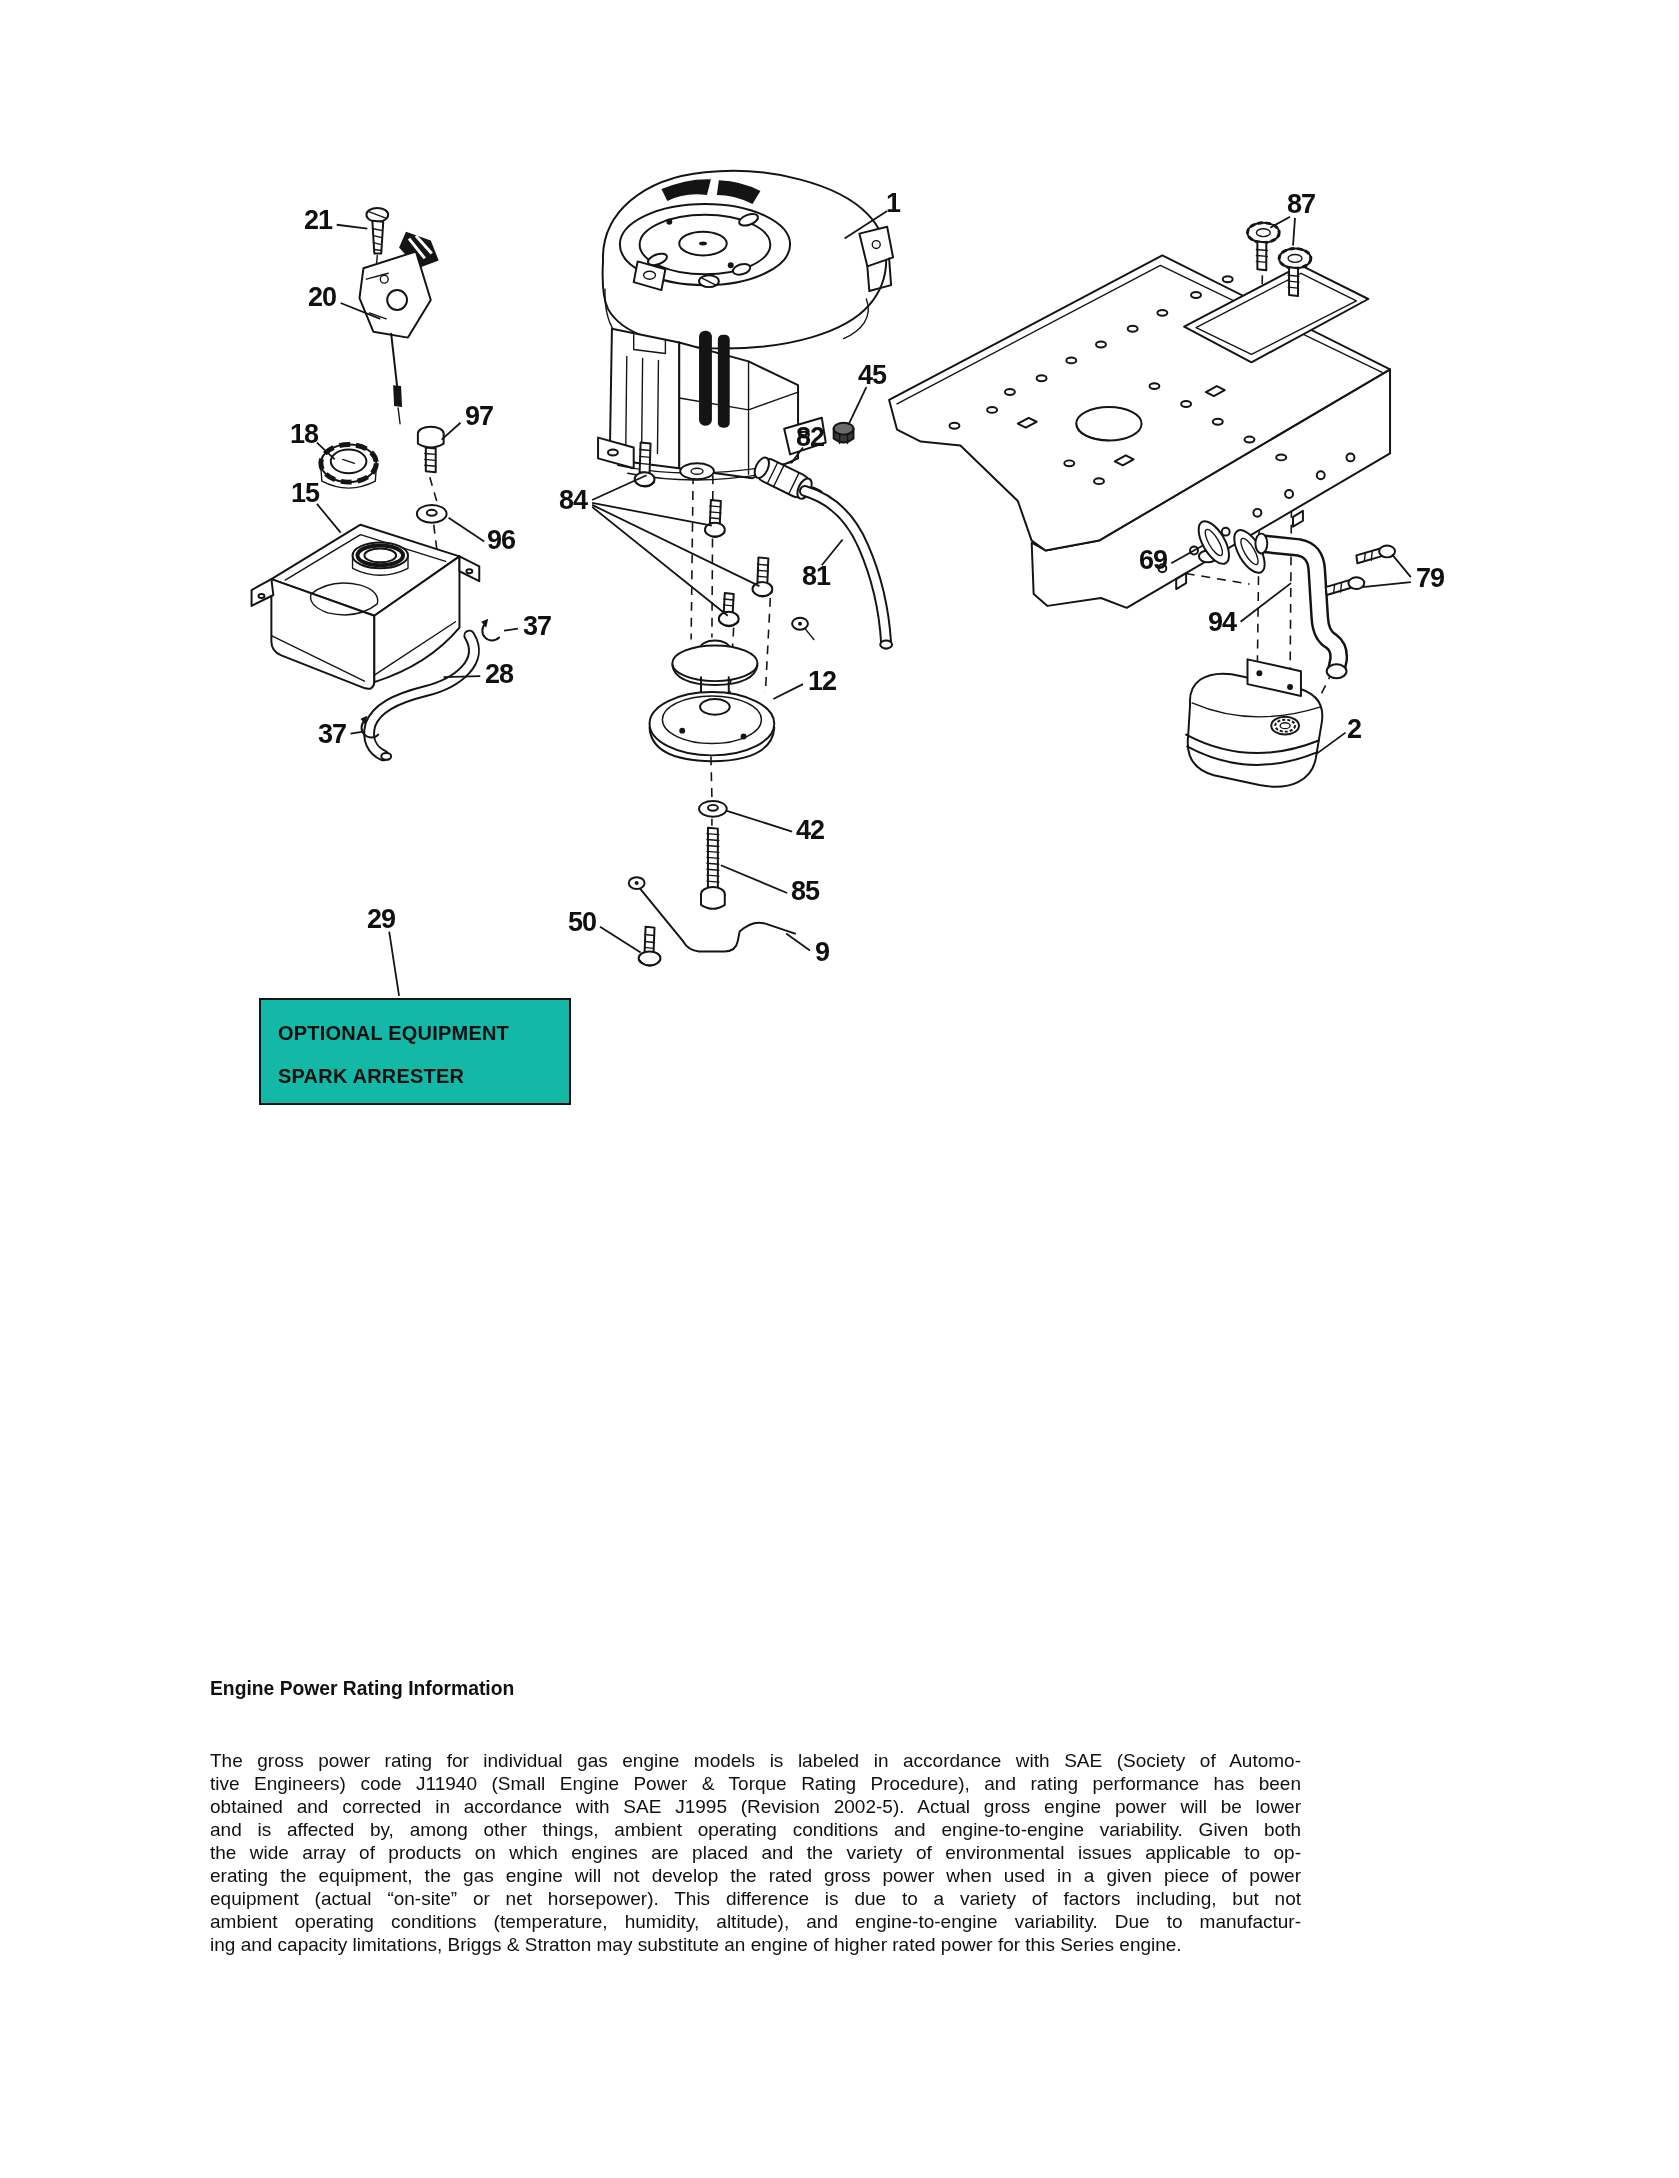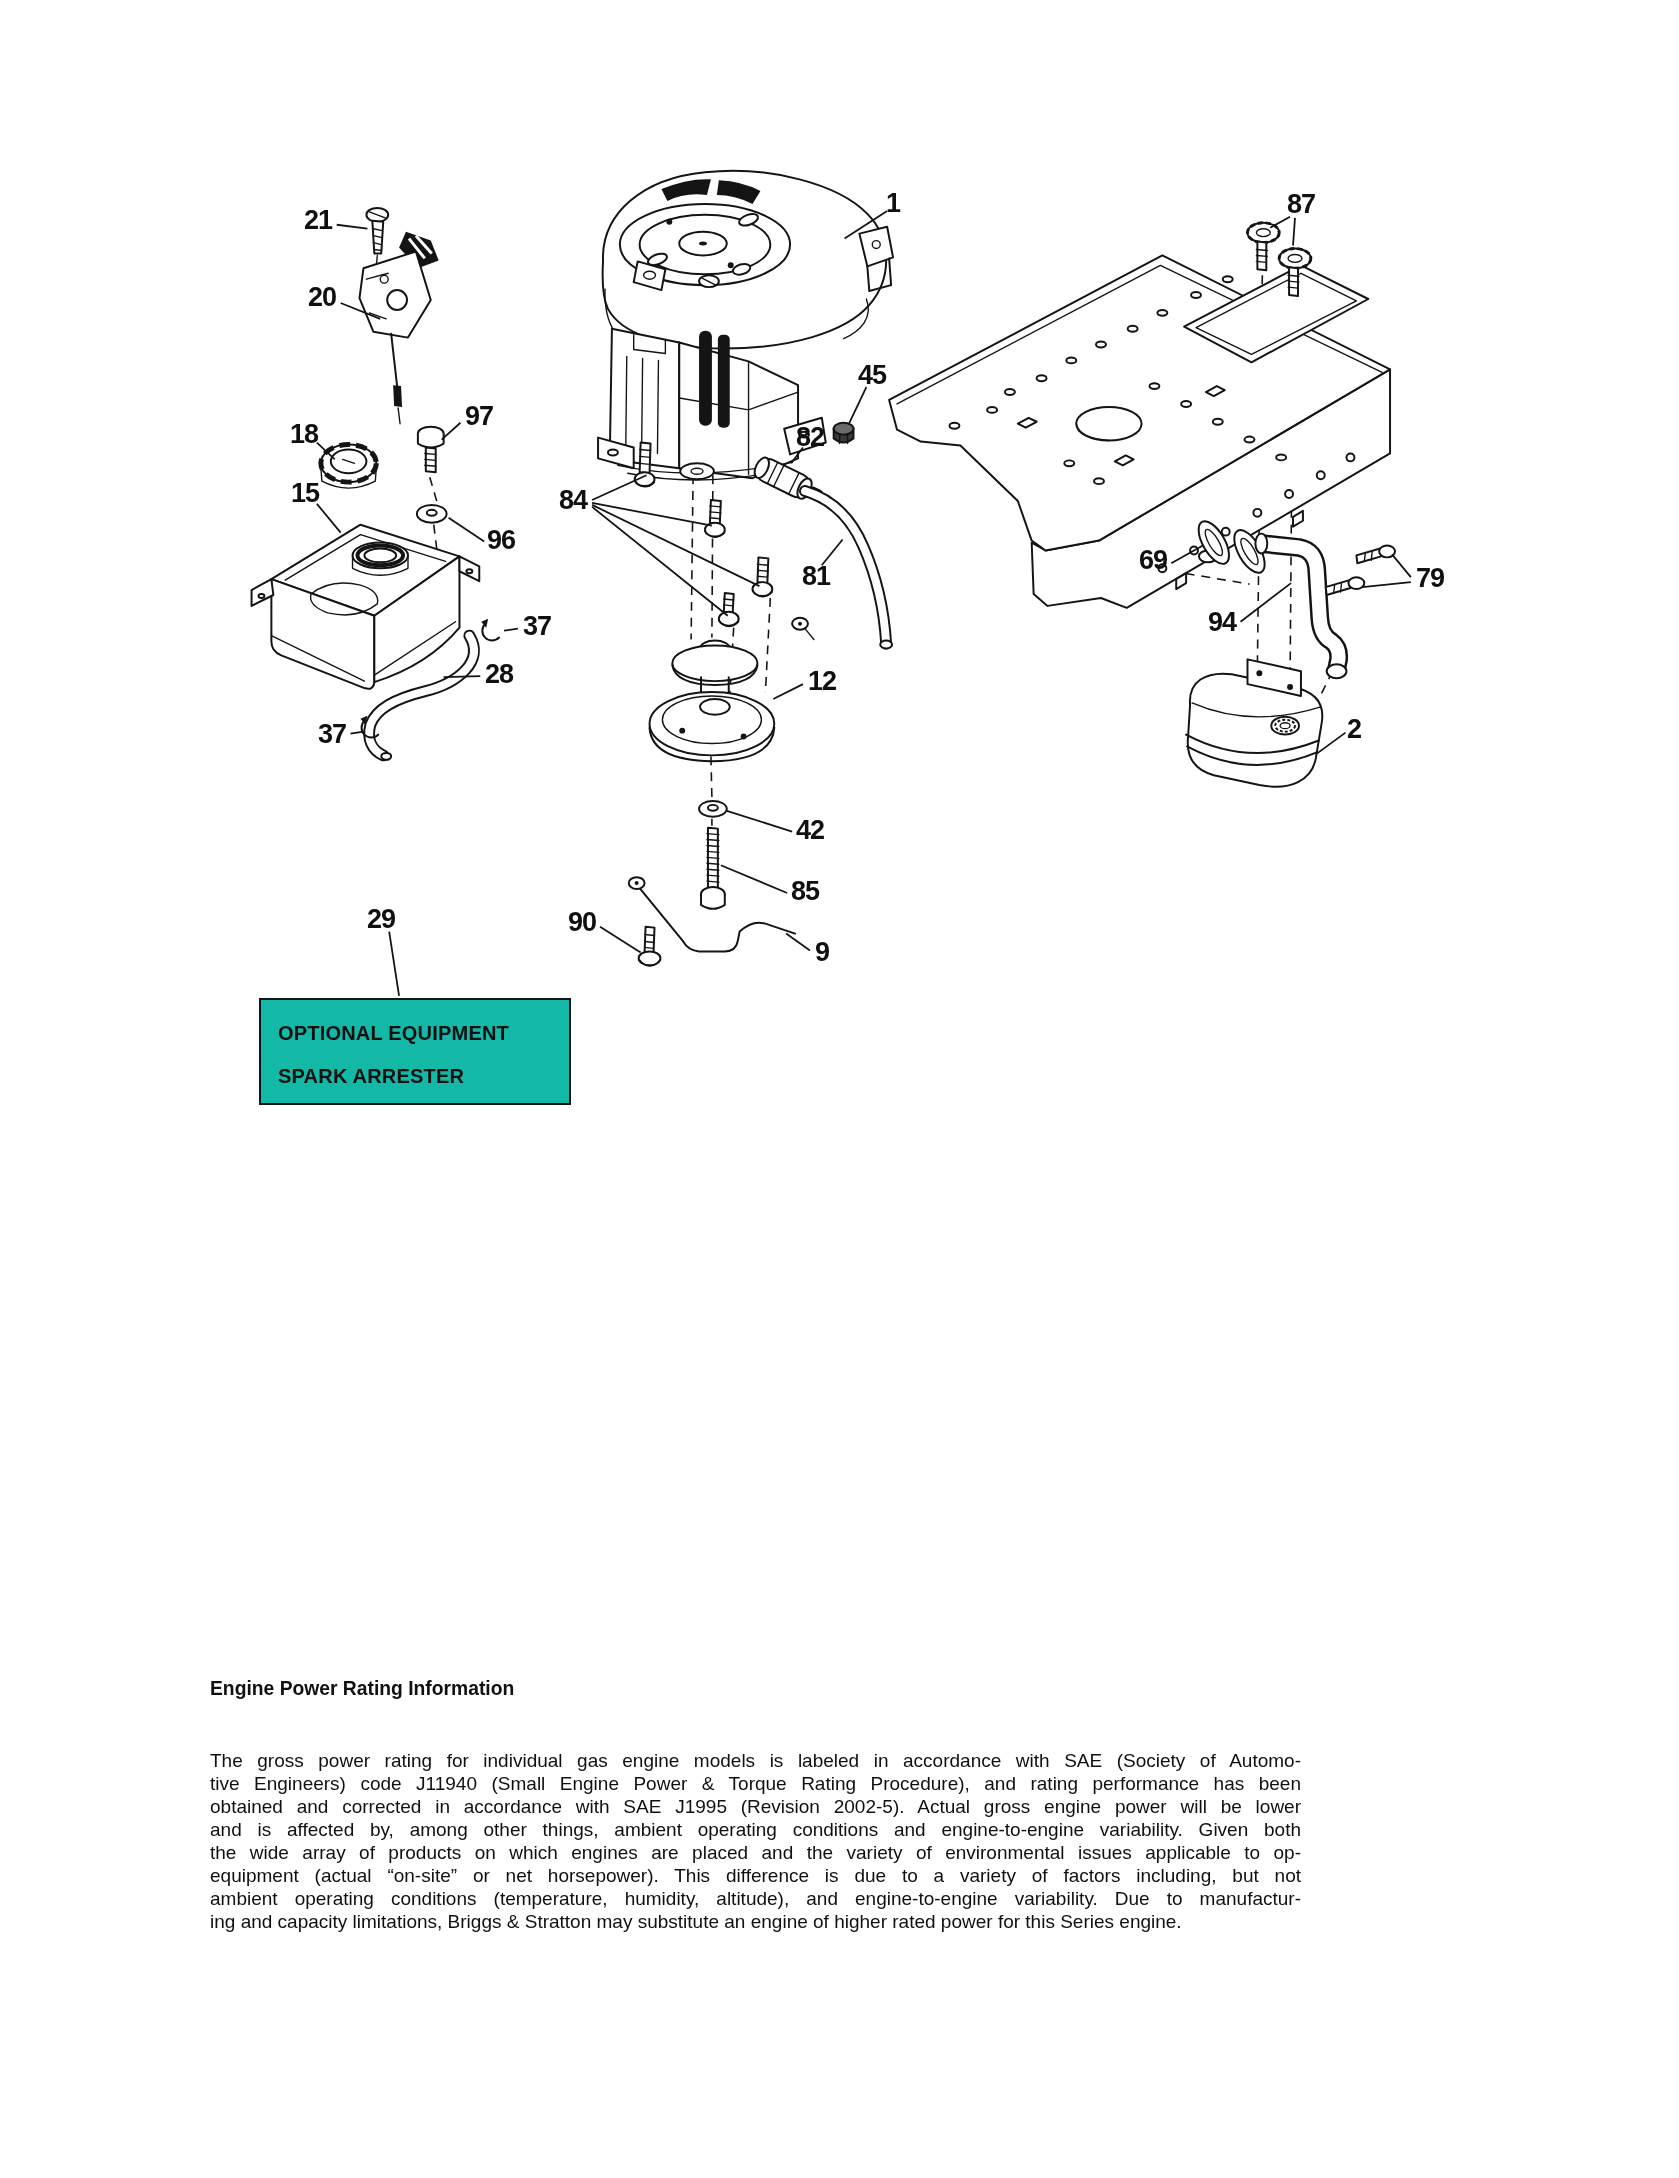--- a/index.html
+++ b/index.html
@@ -335,40 +335,41 @@
     <div class="callout" style="left:369px;top:919px">29</div>
     <div class="callout" style="left:561px;top:500px">84</div>
     <div class="callout" style="left:881px;top:203px">1</div>
     <div class="callout" style="left:860px;top:375px">45</div>
     <div class="callout" style="left:798px;top:437px">82</div>
     <div class="callout" style="left:804px;top:576px">81</div>
     <div class="callout" style="left:810px;top:681px">12</div>
     <div class="callout" style="left:798px;top:830px">42</div>
     <div class="callout" actable="false" style="left:793px;top:891px">85</div>
     <div class="callout" style="left:810px;top:952px">9</div>
-    <div class="callout" style="left:570px;top:922px">90</div>
+    <div class="callout" style="left:570px;top:922px">50</div>
     <div class="callout" style="left:1289px;top:204px">87</div>
     <div class="callout" style="left:1141px;top:560px">69</div>
     <div class="callout" style="left:1210px;top:622px">94</div>
     <div class="callout" style="left:1418px;top:578px">79</div>
     <div class="callout" style="left:1342px;top:729px">2</div>
 
     <div class="opt-box">
       <div class="bx-line l1">OPTIONAL EQUIPMENT</div>
       <div class="bx-line l2">SPARK ARRESTER</div>
     </div>
   </div>
 
   <div class="rating">
     <h3>Engine Power Rating Information</h3>
     <div class="para">
       <div class="pline">The gross power rating for individual gas engine models is labeled in accordance with SAE (Society of Automo-</div>
       <div class="pline">tive Engineers) code J11940 (Small Engine Power &amp; Torque Rating Procedure), and rating performance has been</div>
       <div class="pline">obtained and corrected in accordance with SAE J1995 (Revision 2002-5).  Actual gross engine power will be lower</div>
       <div class="pline">and is affected by, among other things, ambient operating conditions and engine-to-engine variability.  Given both</div>
       <div class="pline">the wide array of products on which engines are placed and the variety of environmental issues applicable to op-</div>
+      <div class="pline">erating the equipment, the gas engine will not develop the rated gross power when used in a given piece of power</div>
       <div class="pline">equipment (actual “on-site” or net horsepower).  This difference is due to a variety of factors including, but not</div>
       <div class="pline">ambient operating conditions (temperature, humidity, altitude), and engine-to-engine variability.  Due to manufactur-</div>
       <div class="pline last">ing and capacity limitations, Briggs &amp; Stratton may substitute an engine of higher rated power for this Series engine.</div>
     </div>
   </div>
 </div>
 
 
 </body></html>

